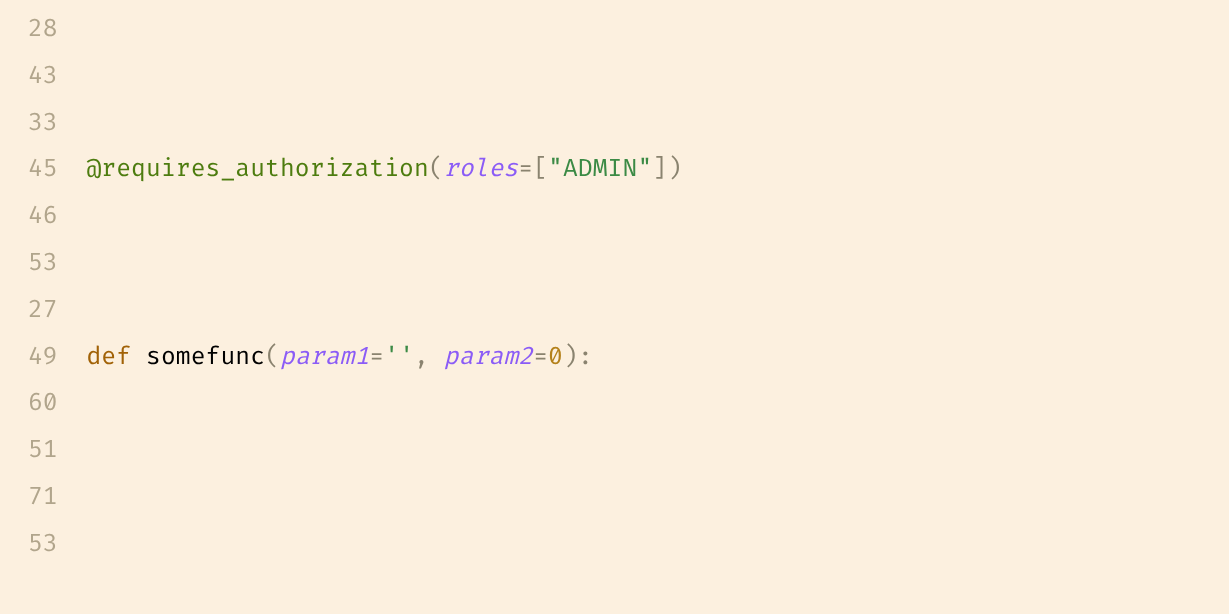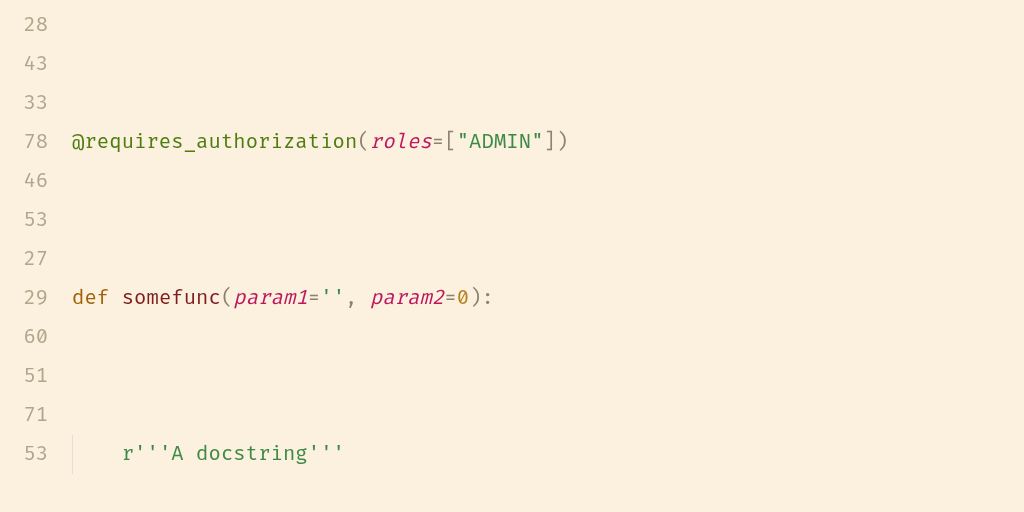--- a/index.html
+++ b/index.html
@@ -36,52 +36,51 @@
     position: relative;
   }
   .indent-guide {
     position: absolute;
     top: 0;
     bottom: 0;
     border-left: 1.5px solid #e6decf;
   }
   .t-deco   { color: #4d7c0f; }           
   .t-num    { color: #b4811a; }
-  .t-arg    { color: #be185d; font-style: italic; margin-top: 20px; }
+  .t-arg    { color: #8b5cf6; font-style: italic; margin-top: 20px; }
   .t-punct  { color: #8a836f; }           
   .t-str    { color: #3b8a45; }           
   .t-def    { color: #a16207; }           
-  .t-fn     { color: #7f1d1d; }
+  .t-fn     { color: #000000; }
 </style>
 </head>
 <body>
 
 <div class="editor">
   <div class="gutter">
     <div>28</div>
     <div>43</div>
     <div>33</div>
-    <div>78</div>
+    <div>45</div>
     <div>46</div>
     <div>53</div>
     <div>27</div>
-    <div>29</div>
+    <div>49</div>
     <div>60</div>
     <div>51</div>
     <div>71</div>
     <div>53</div>
   </div>
 
   <div class="code">
     
     <div class="code-line"><span class="t-deco">@requires_authorization</span><span class="t-punct">(</span><span class="t-arg">roles</span><span class="t-punct">=</span><span class="t-punct">[</span><span class="t-str">"ADMIN"</span><span class="t-punct">]</span><span class="t-punct">)</span></div>
     
     <div class="code-line"><span class="t-def">def</span> <span class="t-fn">somefunc</span><span class="t-punct">(</span><span class="t-arg">param1</span><span class="t-punct">=</span><span class="t-str">''</span><span class="t-punct">, </span><span class="t-arg">param2</span><span class="t-punct">=</span><span class="t-num">0</span><span class="t-punct">)</span><span class="t-punct">:</span></div>
     
-    <div class="code-line"><span class="indent-guide" style="left:0ch"></span>    <span class="t-str">r</span><span class="t-str">'''A docstring'''</span></div>
     
     
     
     
     
     
     
     
     
     

